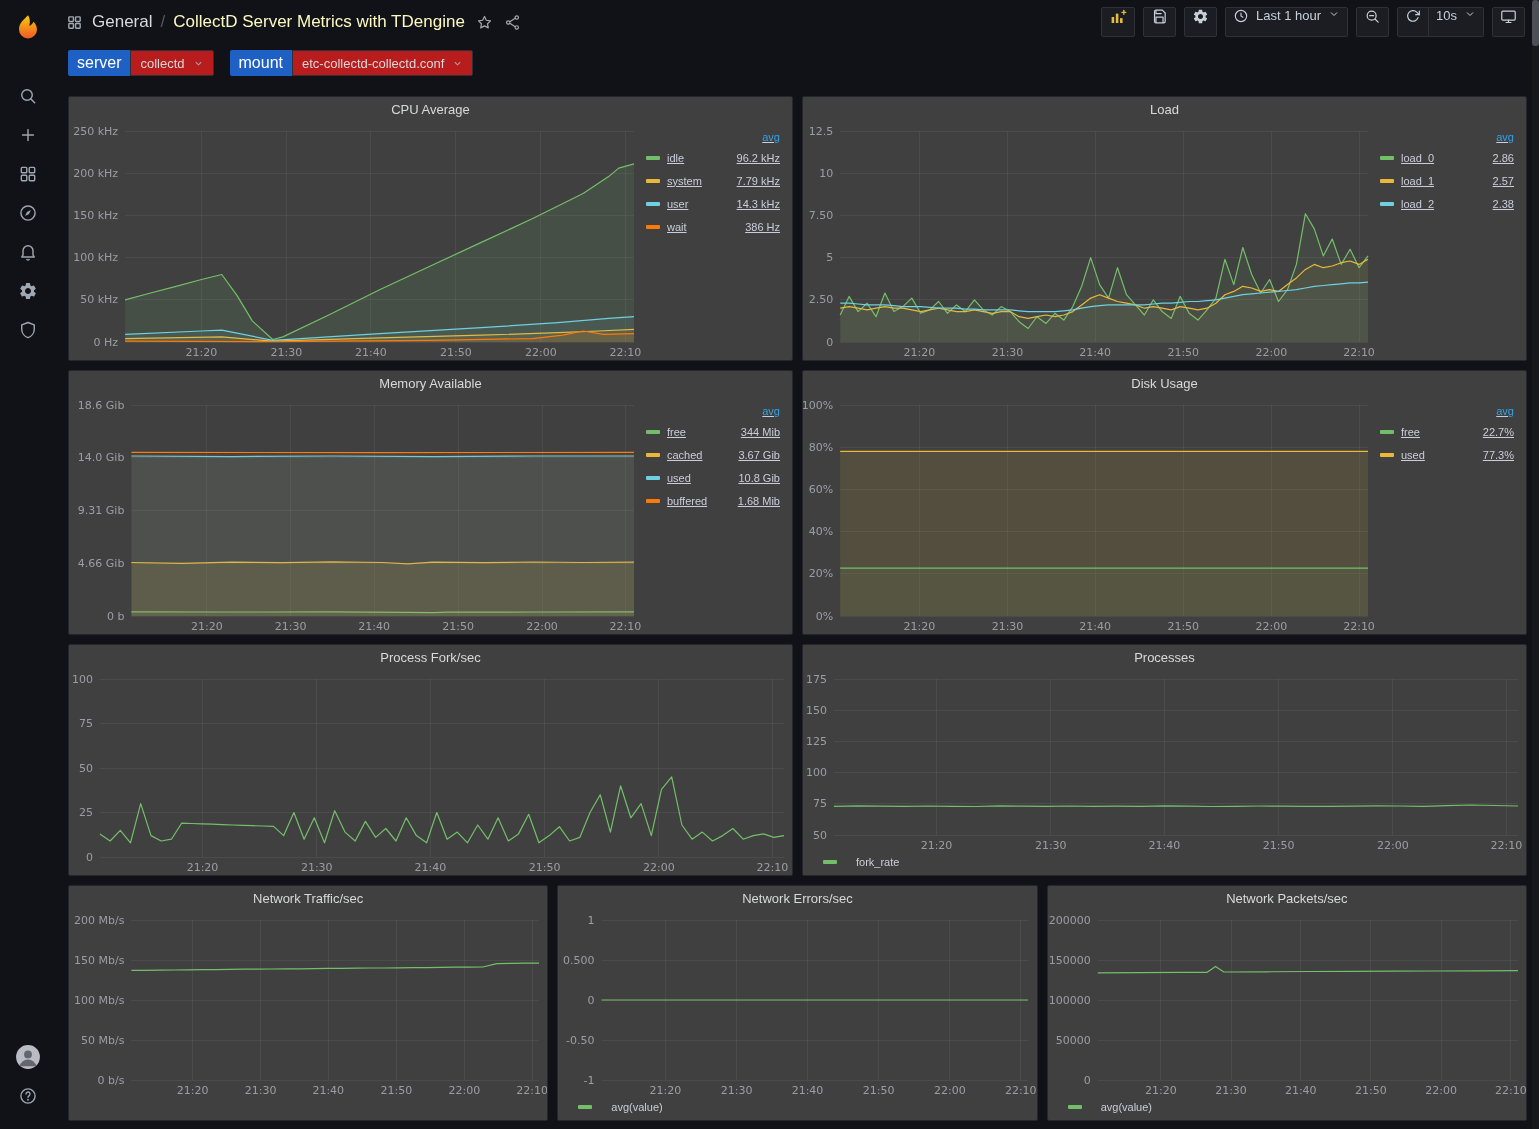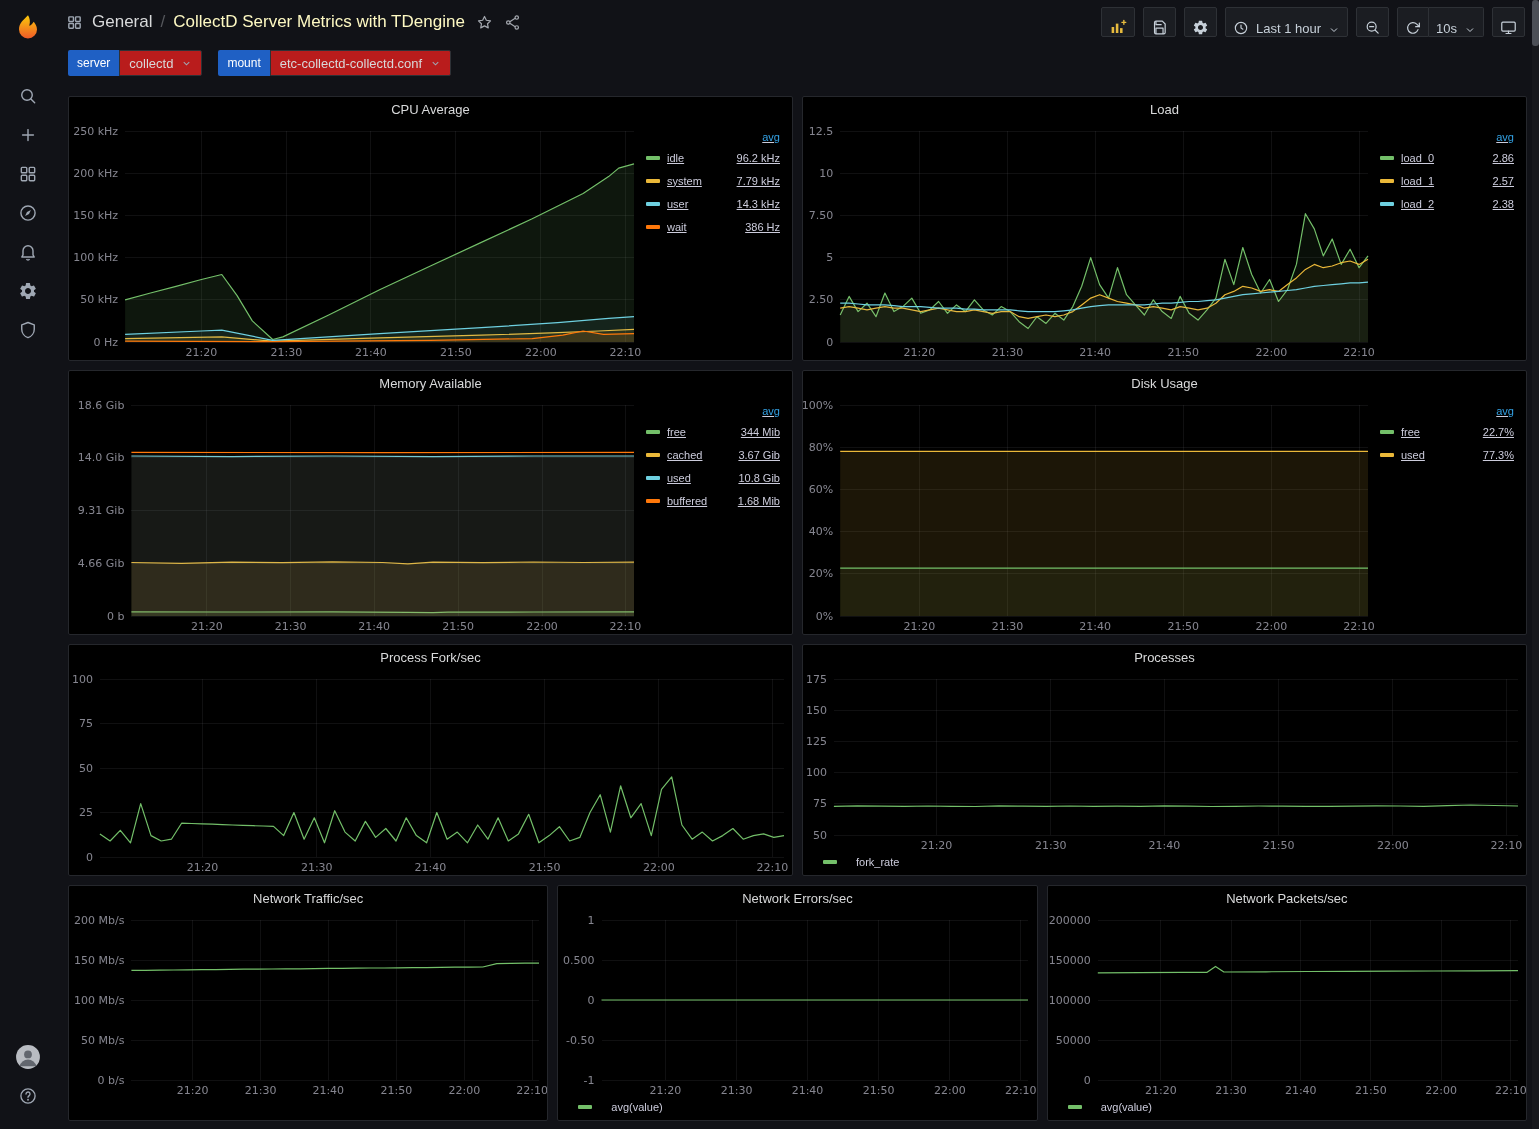--- a/index.html
+++ b/index.html
@@ -20,41 +20,41 @@
   
   .main { flex: 1; display: flex; flex-direction: column; min-width: 0; }
   .topbar { height: 44px; flex: 0 0 44px; display: flex; align-items: center; padding: 0 14px 0 10px; gap: 9px; }
   .crumb-icon { color: #9fa7b3; display: flex; cursor: pointer; }
   .breadcrumb { display: flex; align-items: center; gap: 8px; font-size: 17px; }
   .crumb { color: #d8d9da; cursor: pointer; }
   .crumb-sep { color: #55575c; }
   .crumb-title { color: #fef9c3; font-weight: 500; }
   .tb-icon { color: #a5a9b0; display: flex; cursor: pointer; margin-left: 2px; }
   .tb-right { margin-left: auto; display: flex; align-items: center; gap: 8px; }
-  .btn { height: 30px; min-width: 32px; padding: 0 7px; display: flex; align-items: flex-end; justify-content: center; gap: 7px;
+  .btn { height: 30px; min-width: 32px; padding: 0 7px; display: flex; align-items: flex-start; justify-content: center; gap: 7px;
          background: #1b1d22; border: 1px solid #2e3136; border-radius: 2px; color: #c7d0d9; font-size: 13px; cursor: pointer;
          font-family: inherit; }
   .btn.accent { color: #e7bb3e; }
   .btn-group { display: flex; }
   .btn-group .btn:first-child { border-radius: 2px 0 0 2px; }
   .btn-group .btn:last-child { border-radius: 0 2px 2px 0; border-left: none; }
 
   
   .subnav { flex: 0 0 42px; display: flex; align-items: center; gap: 16px; padding: 0 14px 4px 12px; }
   .variable { display: flex; align-items: stretch; height: 26px; }
   .var-label { display: flex; align-items: center; padding: 0 9px; background: #1f60c4; color: #ffffff;
-               font-size: 12px; border-radius: 2px 0 0 2px; }
+               font-size: 16px; border-radius: 2px 0 0 2px; }
   .var-value { display: flex; align-items: center; gap: 8px; padding: 0 9px; background: #b91c1c;
                border: 1px solid #2e3136; color: #d8d9da; font-size: 13px; border-radius: 0 2px 2px 0; cursor: pointer; }
   .var-value svg { color: #9fa7b3; }
 
   
   #dashboard { flex: 1; display: grid; grid-template-columns: repeat(6, 1fr);
                grid-template-rows: 265px 265px 232px 236px; gap: 9px; padding: 10px 12px 8px; min-height: 0; }
-  .panel { background: #000000; border: 1px solid #25272c; border-radius: 2px;
+  .panel { background: #404040; border: 1px solid #25272c; border-radius: 2px;
            display: flex; flex-direction: column; overflow: hidden; }
   .span3 { grid-column: span 3; }
   .span2 { grid-column: span 2; }
   .panel-title { flex: 0 0 26px; line-height: 26px; text-align: center; font-size: 13px; font-weight: 500;
                  color: #d8d9da; cursor: pointer; white-space: nowrap; overflow: hidden; }
   .panel-body { flex: 1; display: flex; min-height: 0; }
   .plot { flex: 1; min-width: 0; position: relative; overflow: hidden; }
   .plot svg text { fill: rgba(204,204,220,0.65); font-size: 11px; font-family: "DejaVu Sans", sans-serif; }
   .plot svg line.grid { stroke: rgba(204,204,220,0.08); stroke-width: 1; shape-rendering: crispEdges; }
   .legend-right { flex: 0 0 150px; padding: 8px 12px 0 4px; font-size: 11px; overflow: hidden; text-decoration: underline; }

